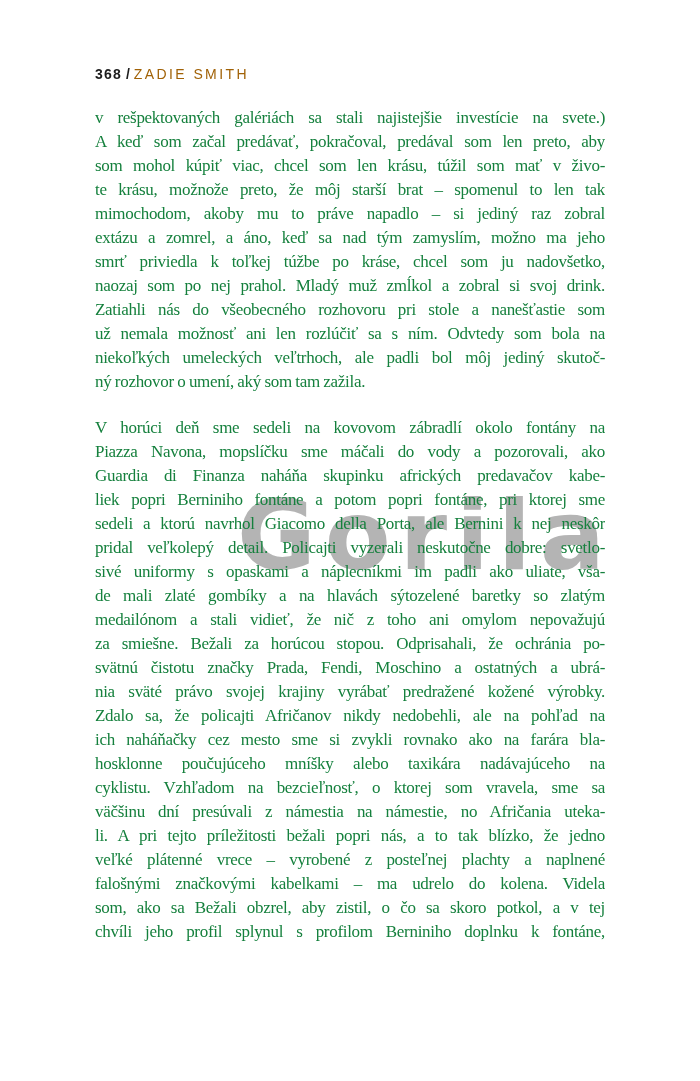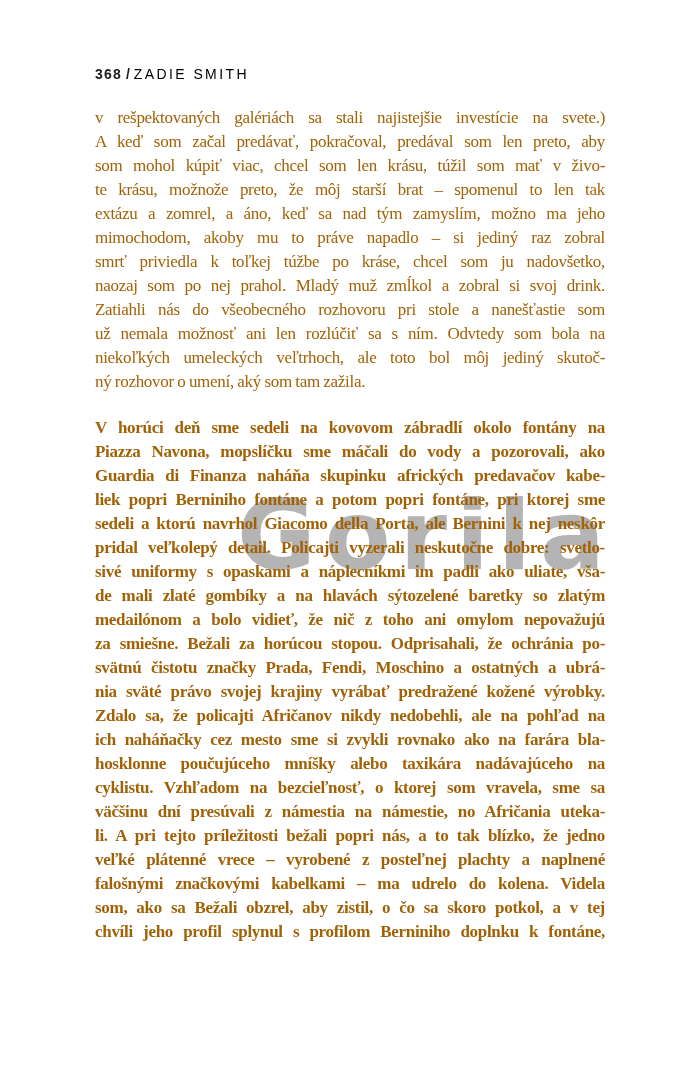--- a/index.html
+++ b/index.html
@@ -24,21 +24,21 @@
     font-weight: 700;
     letter-spacing: 1.2px;
   }
   .header-sep {
     font-weight: 700;
     margin: 0 4px;
   }
   .author-name {
     font-weight: 400;
     letter-spacing: 2.4px;
-    color: #000000;
+    color: #a16207;
   }
   .watermark {
     position: absolute;
     left: 237px;
     top: 488px;
     z-index: 0;
     font-family: "DejaVu Sans", sans-serif;
     font-weight: 700;
     font-size: 96px;
     line-height: 1;
@@ -48,24 +48,24 @@
   }
   .text-block {
     position: absolute;
     left: 95px;
     top: 106px;
     width: 510px;
     z-index: 1;
     font-size: 17px;
     letter-spacing: -0.3px;
     word-spacing: -0.5px;
-    color: #a16207;
+    color: #15803d;
   }
   .paragraph { margin: 0 0 22px 0; }
-  .paragraph:last-child { margin-bottom: 9px; font-weight: bold; }
+  .paragraph:last-child { margin-bottom: 9px; }
   .text-line {
     height: 24px;
     line-height: 24px;
     overflow: hidden;
     text-align: justify;
     text-align-last: justify;
     white-space: normal;
   }
   .text-line.left-last {
     text-align-last: left;
@@ -81,39 +81,39 @@
   </div>
 
   <div class="watermark" style="color: rgb(180, 180, 180);">Gorila</div>
 
   <div class="text-block">
       <div class="paragraph">
         <div class="text-line">v rešpektovaných galériách sa stali najistejšie investície na svete.)</div>
         <div class="text-line">A keď som začal predávať, pokračoval, predával som len preto, aby</div>
         <div class="text-line">som mohol kúpiť viac, chcel som len krásu, túžil som mať v živo-</div>
         <div class="text-line">te krásu, možnože preto, že môj starší brat – spomenul to len tak</div>
+        <div class="text-line">mimochodom, akoby mu to práve napadlo – si jediný raz zobral</div>
         <div class="text-line">extázu a zomrel, a áno, keď sa nad tým zamyslím, možno ma jeho</div>
-        <div class="text-line">mimochodom, akoby mu to práve napadlo – si jediný raz zobral</div>
         <div class="text-line">smrť priviedla k toľkej túžbe po kráse, chcel som ju nadovšetko,</div>
         <div class="text-line">naozaj som po nej prahol. Mladý muž zmĺkol a zobral si svoj drink.</div>
         <div class="text-line">Zatiahli nás do všeobecného rozhovoru pri stole a nanešťastie som</div>
         <div class="text-line">už nemala možnosť ani len rozlúčiť sa s ním. Odvtedy som bola na</div>
-        <div class="text-line">niekoľkých umeleckých veľtrhoch, ale toto bol môj jediný skutoč-</div>
+        <div class="text-line">niekoľkých umeleckých veľtrhoch, ale padli bol môj jediný skutoč-</div>
         <div class="text-line left-last">ný rozhovor o umení, aký som tam zažila.</div>
       </div>
       <div class="paragraph">
         <div class="text-line">V horúci deň sme sedeli na kovovom zábradlí okolo fontány na</div>
         <div class="text-line">Piazza Navona, mopslíčku sme máčali do vody a pozorovali, ako</div>
         <div class="text-line">Guardia di Finanza naháňa skupinku afrických predavačov kabe-</div>
         <div class="text-line">liek popri Berniniho fontáne a potom popri fontáne, pri ktorej sme</div>
         <div class="text-line">sedeli a ktorú navrhol Giacomo della Porta, ale Bernini k nej neskôr</div>
         <div class="text-line">pridal veľkolepý detail. Policajti vyzerali neskutočne dobre: svetlo-</div>
         <div class="text-line">sivé uniformy s opaskami a náplecníkmi im padli ako uliate, vša-</div>
         <div class="text-line">de mali zlaté gombíky a na hlavách sýtozelené baretky so zlatým</div>
-        <div class="text-line">medailónom a bolo vidieť, že nič z toho ani omylom nepovažujú</div>
+        <div class="text-line">medailónom a stali vidieť, že nič z toho ani omylom nepovažujú</div>
         <div class="text-line">za smiešne. Bežali za horúcou stopou. Odprisahali, že ochránia po-</div>
         <div class="text-line">svätnú čistotu značky Prada, Fendi, Moschino a ostatných a ubrá-</div>
         <div class="text-line">nia sväté právo svojej krajiny vyrábať predražené kožené výrobky.</div>
         <div class="text-line">Zdalo sa, že policajti Afričanov nikdy nedobehli, ale na pohľad na</div>
         <div class="text-line">ich naháňačky cez mesto sme si zvykli rovnako ako na farára bla-</div>
         <div class="text-line">hosklonne poučujúceho mníšky alebo taxikára nadávajúceho na</div>
         <div class="text-line">cyklistu. Vzhľadom na bezcieľnosť, o ktorej som vravela, sme sa</div>
         <div class="text-line">väčšinu dní presúvali z námestia na námestie, no Afričania uteka-</div>
         <div class="text-line">li. A pri tejto príležitosti bežali popri nás, a to tak blízko, že jedno</div>
         <div class="text-line">veľké plátenné vrece – vyrobené z posteľnej plachty a naplnené</div>

